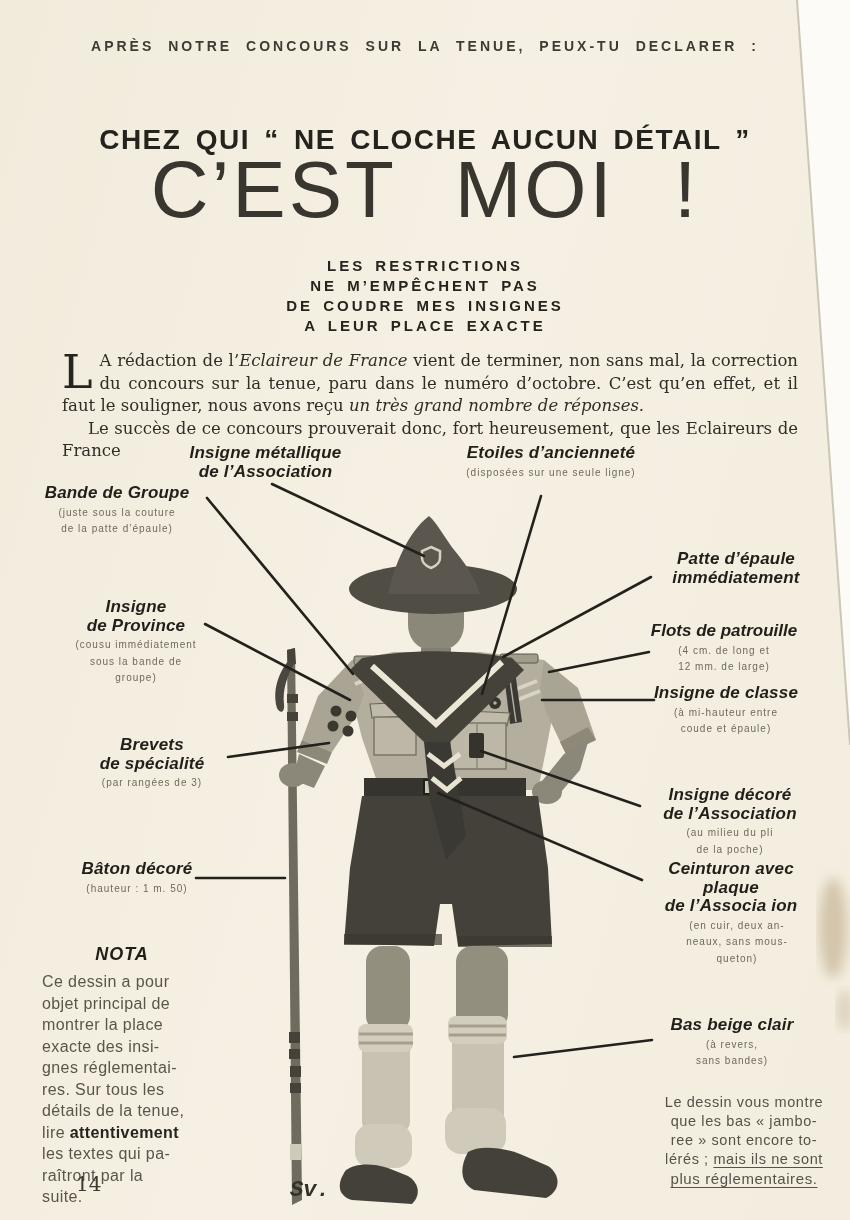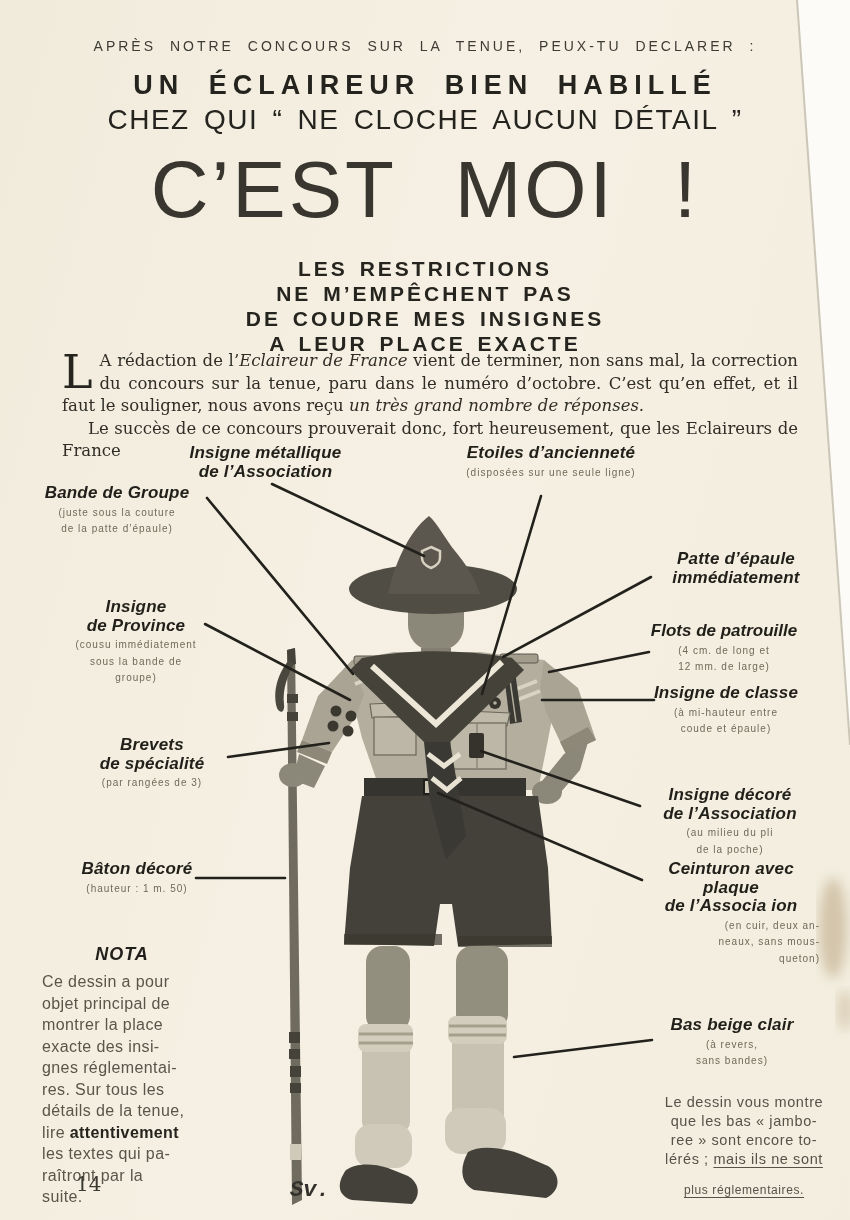--- a/index.html
+++ b/index.html
@@ -2,44 +2,44 @@
 <html><head>
 <meta charset="utf-8">
 <style>
   html,body{margin:0;padding:0;background:#e8e3d5;}
   #page{position:relative;width:850px;height:1220px;overflow:hidden;
         background:linear-gradient(105deg,#f1ebdc,#f5f0e3 45%,#f2edde);
         font-family:"Liberation Sans",sans-serif;color:#23211c;}
   .abs{position:absolute;}
   .ctr{left:0;right:0;text-align:center;}
 
-  .kicker{top:38px;font-size:14px;font-weight:400;letter-spacing:3px;word-spacing:7px;color:#3d3b34;}
+  .kicker{top:38px;font-size:14px;font-weight:700;letter-spacing:3px;word-spacing:7px;color:#3d3b34;}
   .h1a{top:70px;font-size:27px;font-weight:800;letter-spacing:6px;word-spacing:11px;color:#25231e;}
-  .h1b{top:104px;font-size:28px;font-weight:400;letter-spacing:1.5px;word-spacing:5px;color:#25231e;}
+  .h1b{top:124px;font-size:28px;font-weight:700;letter-spacing:1.5px;word-spacing:5px;color:#25231e;}
   .big{top:144px;font-size:80px;font-weight:300;letter-spacing:3px;word-spacing:34px;color:#38362f;}
-  .restrictions{top:256px;font-size:21px;font-weight:700;letter-spacing:3px;word-spacing:3px;
-                line-height:25px;white-space:pre-line;color:#26241e;}
+  .restrictions{top:256px;font-size:15px;font-weight:700;letter-spacing:3px;word-spacing:3px;
+                line-height:20px;white-space:pre-line;color:#26241e;}
 
   .intro{top:350px;left:62px;width:736px;font-family:"DejaVu Serif",serif;font-size:16.5px;
          line-height:22.5px;text-align:justify;color:#2f2d26;}
   .intro .dropcap{float:left;font-size:46px;line-height:38px;padding:3px 7px 0 0;color:#26241e;}
   .intro .it{font-style:italic;}
   .intro p{margin:0;text-indent:26px;}
 
   .lbl{position:absolute;text-align:center;}
   .lbl .t{font-weight:bold;font-style:italic;font-size:17px;line-height:18.5px;color:#211f19;
           white-space:pre-line;letter-spacing:.2px;}
   .lbl .t.tight{letter-spacing:0;}
   .lbl .s{font-size:10px;line-height:16.5px;color:#6f6a58;white-space:pre-line;
           letter-spacing:1px;margin-top:2px;}
 
   .stocknote{left:656px;top:1074px;width:176px;text-align:center;font-size:14.5px;line-height:19px;
              color:#56524a;letter-spacing:.6px;white-space:pre-line;}
   .stocknote .ul{text-decoration:underline;text-underline-offset:3px;}
-  .stocknote .ul2{display:inline-block;margin-top:12px;font-size:12px;}
+  .stocknote .ul2{display:inline-block;margin-top:0;font-size:15px;}
 
   .nota{left:42px;top:944px;width:198px;text-align:left;}
   .nota .nt{font-weight:bold;font-style:italic;font-size:18px;letter-spacing:1px;color:#211f19;
             text-align:center;width:160px;}
   .nota .nb{margin-top:6px;font-size:16px;line-height:21.5px;color:#595549;white-space:pre-line;
             letter-spacing:.4px;}
   .nota .nb b{color:#26241e;}
 
   .pagenum{left:76px;top:1172px;font-family:"DejaVu Serif",serif;font-size:20px;color:#3c3a33;}
   .sig{left:290px;top:1178px;font-family:Liberation Mono, monospace;font-style:italic;font-weight:bold;
@@ -186,21 +186,20 @@
     <g>
       <polygon points="797,0 850,0 850,745" fill="#fcfbf7"></polygon>
       <line x1="797" y1="0" x2="850" y2="745" stroke="#cbc6b6" stroke-width="2"></line>
       <ellipse cx="834" cy="928" rx="16" ry="52" fill="#96causesb" opacity="0"></ellipse>
       <ellipse cx="833" cy="928" rx="14" ry="50" fill="#9b7b4e" opacity=".35" filter="url(#blur6)"></ellipse>
       <ellipse cx="845" cy="1010" rx="8" ry="20" fill="#9b7b4e" opacity=".25" filter="url(#blur6)"></ellipse>
     </g>
   </svg>
 
   <div class="abs ctr kicker">APRÈS NOTRE CONCOURS SUR LA TENUE, PEUX-TU DECLARER :</div>
-  <div class="abs ctr h1a">UN ÉCLAIREUR BIEN HABILLÉ</div>
   <div class="abs ctr h1b">CHEZ QUI “ NE CLOCHE AUCUN DÉTAIL ”</div>
   <div class="abs ctr big">C’EST MOI !</div>
   <div class="abs ctr restrictions">LES RESTRICTIONS
 NE M’EMPÊCHENT PAS
 DE COUDRE MES INSIGNES
 A LEUR PLACE EXACTE</div>
 
   <div class="abs intro">
     <span class="dropcap">L</span><span>A rédaction de l’</span><span class="it">Eclaireur de France</span><span> vient de terminer, non sans mal, la correction du concours sur la tenue, paru dans le numéro d’octobre. C’est qu’en effet, et il faut le souligner, nous avons reçu </span><span class="it">un très grand nombre de réponses.</span>
     <p>Le succès de ce concours prouverait donc, fort heureusement, que les Eclaireurs de France</p>
@@ -262,21 +261,21 @@
     <div class="t">Insigne décoré
 de l’Association</div>
     <div class="s">(au milieu du pli
 de la poche)</div>
   </div>
 
   <div class="lbl" style="left:642px;top:860px;width:178px">
     <div class="t">Ceinturon avec
 plaque
 de l’Associa ion</div>
-    <div class="s leftal" style="text-align:right;padding-left:12px">(en cuir, deux an-
+    <div class="s leftal" style="text-align:center;padding-left:12px">(en cuir, deux an-
 neaux, sans mous-
 queton)</div>
   </div>
 
   <div class="lbl" style="left:648px;top:1016px;width:168px">
     <div class="t">Bas beige clair</div>
     <div class="s">(à revers,
 sans bandes)</div>
   </div>
 

